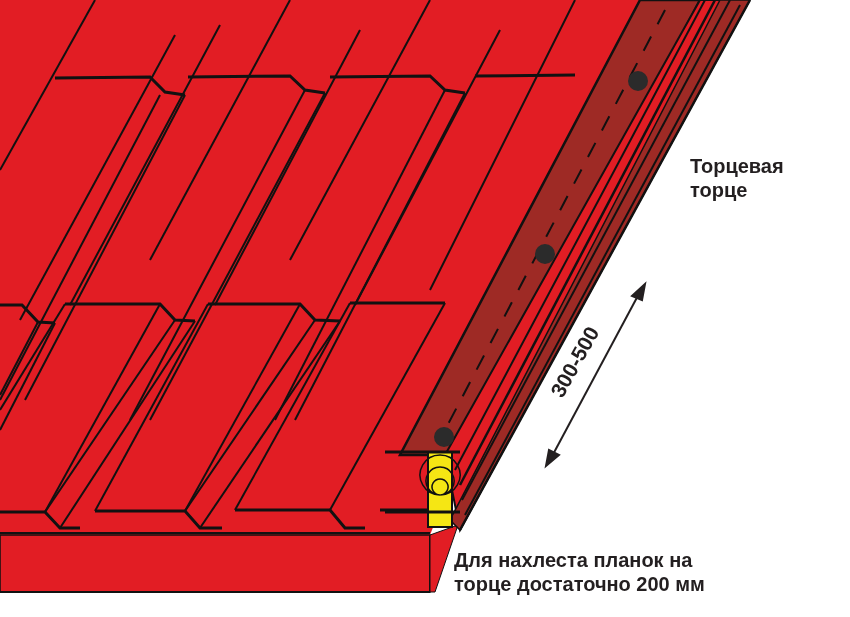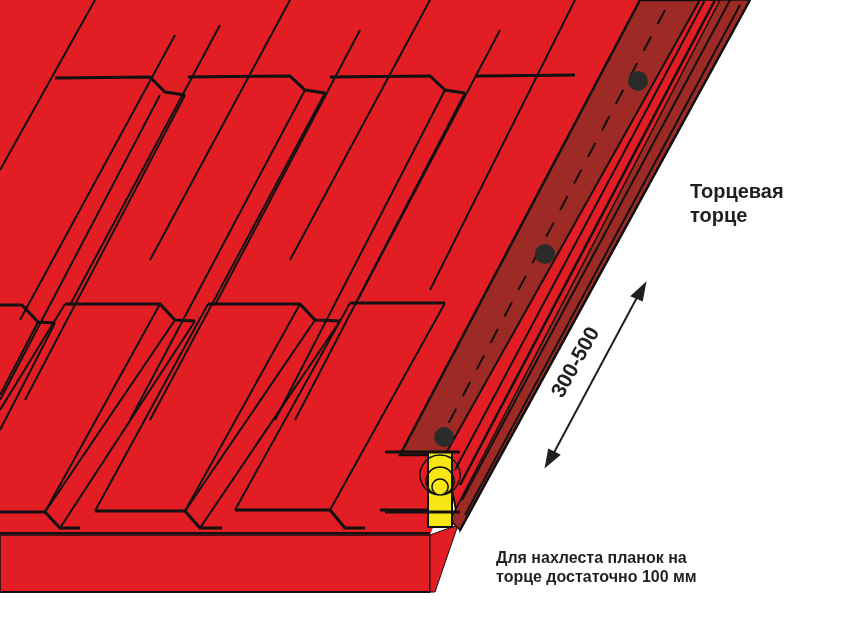--- a/index.html
+++ b/index.html
@@ -1,20 +1,20 @@
 <!DOCTYPE html>
 <html><head>
   <meta charset="utf-8">
   <style>
     html, body { margin: 0; padding: 0; background: #ffffff; }
     body { width: 850px; height: 617px; overflow: hidden; position: relative; font-family: "Liberation Sans", "DejaVu Sans", sans-serif; }
     #diagram { position: absolute; left: 0; top: 0; width: 850px; height: 617px; }
     .label { position: absolute; color: #231f20; font-weight: bold; font-family: "Liberation Sans", "DejaVu Sans", sans-serif; line-height: 1.2; }
-    #label-trim { left: 690px; top: 154px; font-size: 20px; margin-top: 25px; }
-    #label-overlap { left: 496px; top: 548px; font-size: 16px; }
+    #label-trim { left: 690px; top: 154px; font-size: 20px; }
+    #label-overlap { left: 454px; top: 548px; font-size: 20px; }
     #label-dimension { position: absolute; left: 520px; top: 350px; font-size: 21px; font-weight: bold; color: #231f20; transform: rotate(-61deg); transform-origin: center; width: 110px; text-align: center; }
   </style>
 </head>
 <body>
 
 <svg id="diagram" viewBox="0 0 850 617" xmlns="http://www.w3.org/2000/svg">
 
   <g>
     <polygon points="0,0 640,0 430,535 0,535" fill="#e21d24"></polygon>
 
@@ -107,14 +107,14 @@
 
 <div id="label-trim" class="label">
   <div>Торцевая</div>
   <div>торце</div>
 </div>
 
 <div id="label-dimension">300-500</div>
 
 <div id="label-overlap" class="label">
   <div>Для нахлеста планок на</div>
-  <div>торце достаточно 100 мм</div>
+  <div>торце достаточно 200 мм</div>
 </div>
 
 </body></html>

